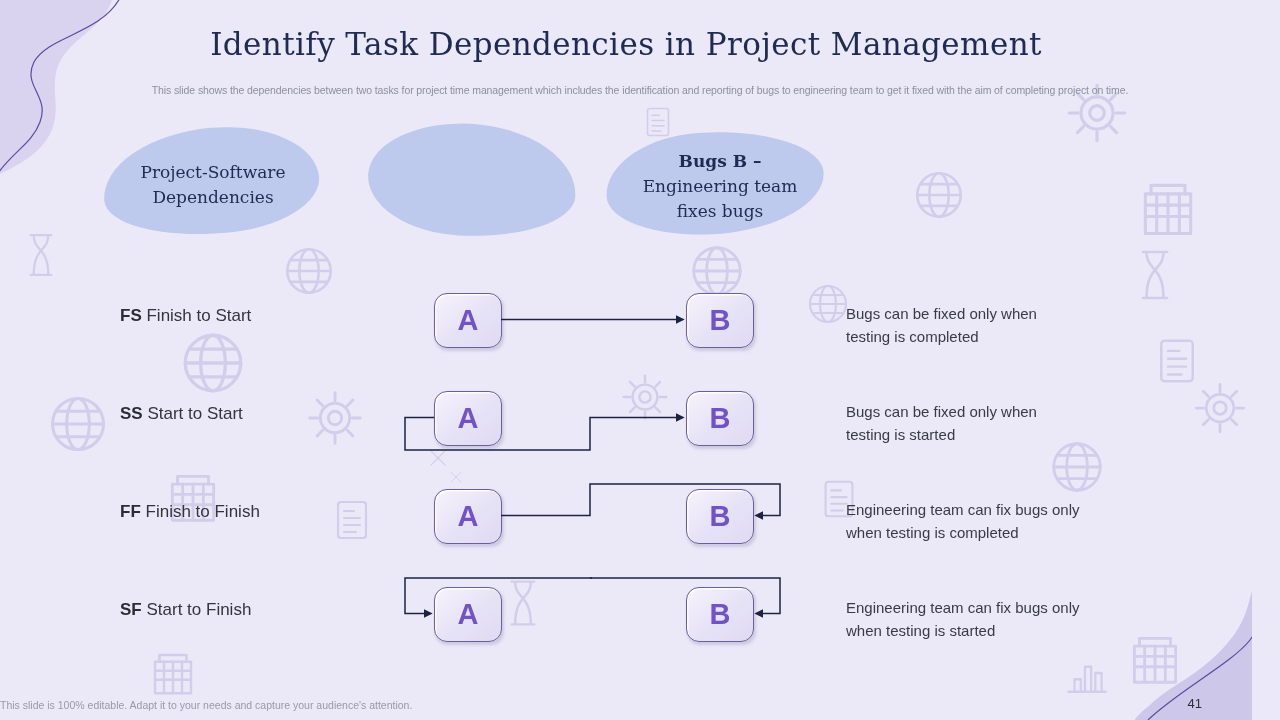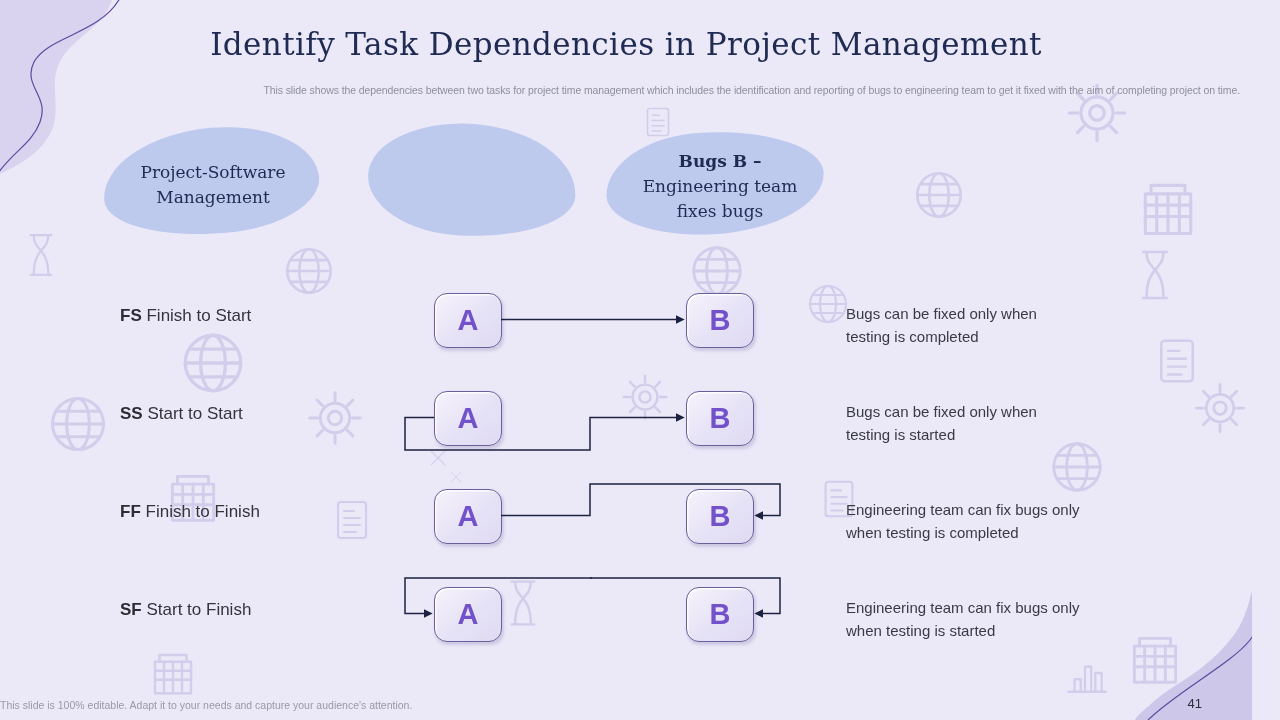--- a/index.html
+++ b/index.html
@@ -10,21 +10,21 @@
   .corner{position:absolute;}
 
   
   .deco{position:absolute;opacity:.28;}
   .deco *{fill:none;stroke:#9288c9;stroke-width:1.1px;stroke-linecap:round;stroke-linejoin:round;
           vector-effect:non-scaling-stroke;}
 
   .title{position:absolute;top:26px;left:0;width:100%;margin:0;text-align:center;
          font-family:"DejaVu Serif","Liberation Serif",serif;font-weight:normal;
          font-size:31px;color:#1f2b52;letter-spacing:.4px;}
-  .subtitle{position:absolute;top:84px;left:40px;width:1200px;margin:0;text-align:right;
+  .subtitle{position:absolute;top:84px;left:40px;width:1200px;margin:0;text-align:center;
             font-size:10.5px;color:#8f8f9b;letter-spacing:-.1px;}
 
   .blob{position:absolute;background:#bec9ee;}
   .blob-1{left:103px;top:128px;width:216px;height:106px;border-radius:52% 48% 45% 55%/60% 55% 45% 40%;transform:rotate(-5deg);}
   .blob-2{left:368px;top:124px;width:208px;height:112px;border-radius:48% 52% 55% 45%/50% 60% 40% 50%;transform:rotate(3deg);}
   .blob-3{left:606px;top:132px;width:218px;height:102px;border-radius:45% 55% 52% 48%/58% 45% 55% 42%;transform:rotate(-3deg);}
 
   .bubble-text{position:absolute;text-align:center;color:#1f2b52;
                font-family:"DejaVu Serif","Liberation Serif",serif;font-size:17px;line-height:25px;}
   .bubble-text .bt{display:block;font-weight:bold;}
@@ -176,21 +176,21 @@
 
   <h1 class="title">Identify Task Dependencies in Project Management</h1>
   <p class="subtitle">This slide shows the dependencies between two tasks for project time management which includes the identification and reporting of bugs to engineering team to get it fixed with the aim of completing project on time.</p>
 
   <div class="blob blob-1"></div>
   <div class="blob blob-2"></div>
   <div class="blob blob-3"></div>
 
   <div class="bubble-text bt-1">
     
-    <span>Project-Software Management</span>
+    <span>Project-Software Dependencies</span>
   </div>
   <div class="bubble-text bt-3">
     <span class="bt">Bugs B –</span>
     <span>Engineering team fixes bugs</span>
   </div>
 
   <div class="rowlabel" style="top:306px">
     <b>FS</b> <span>Finish to Start</span>
   </div>
   <div class="rowlabel" style="top:404px">

